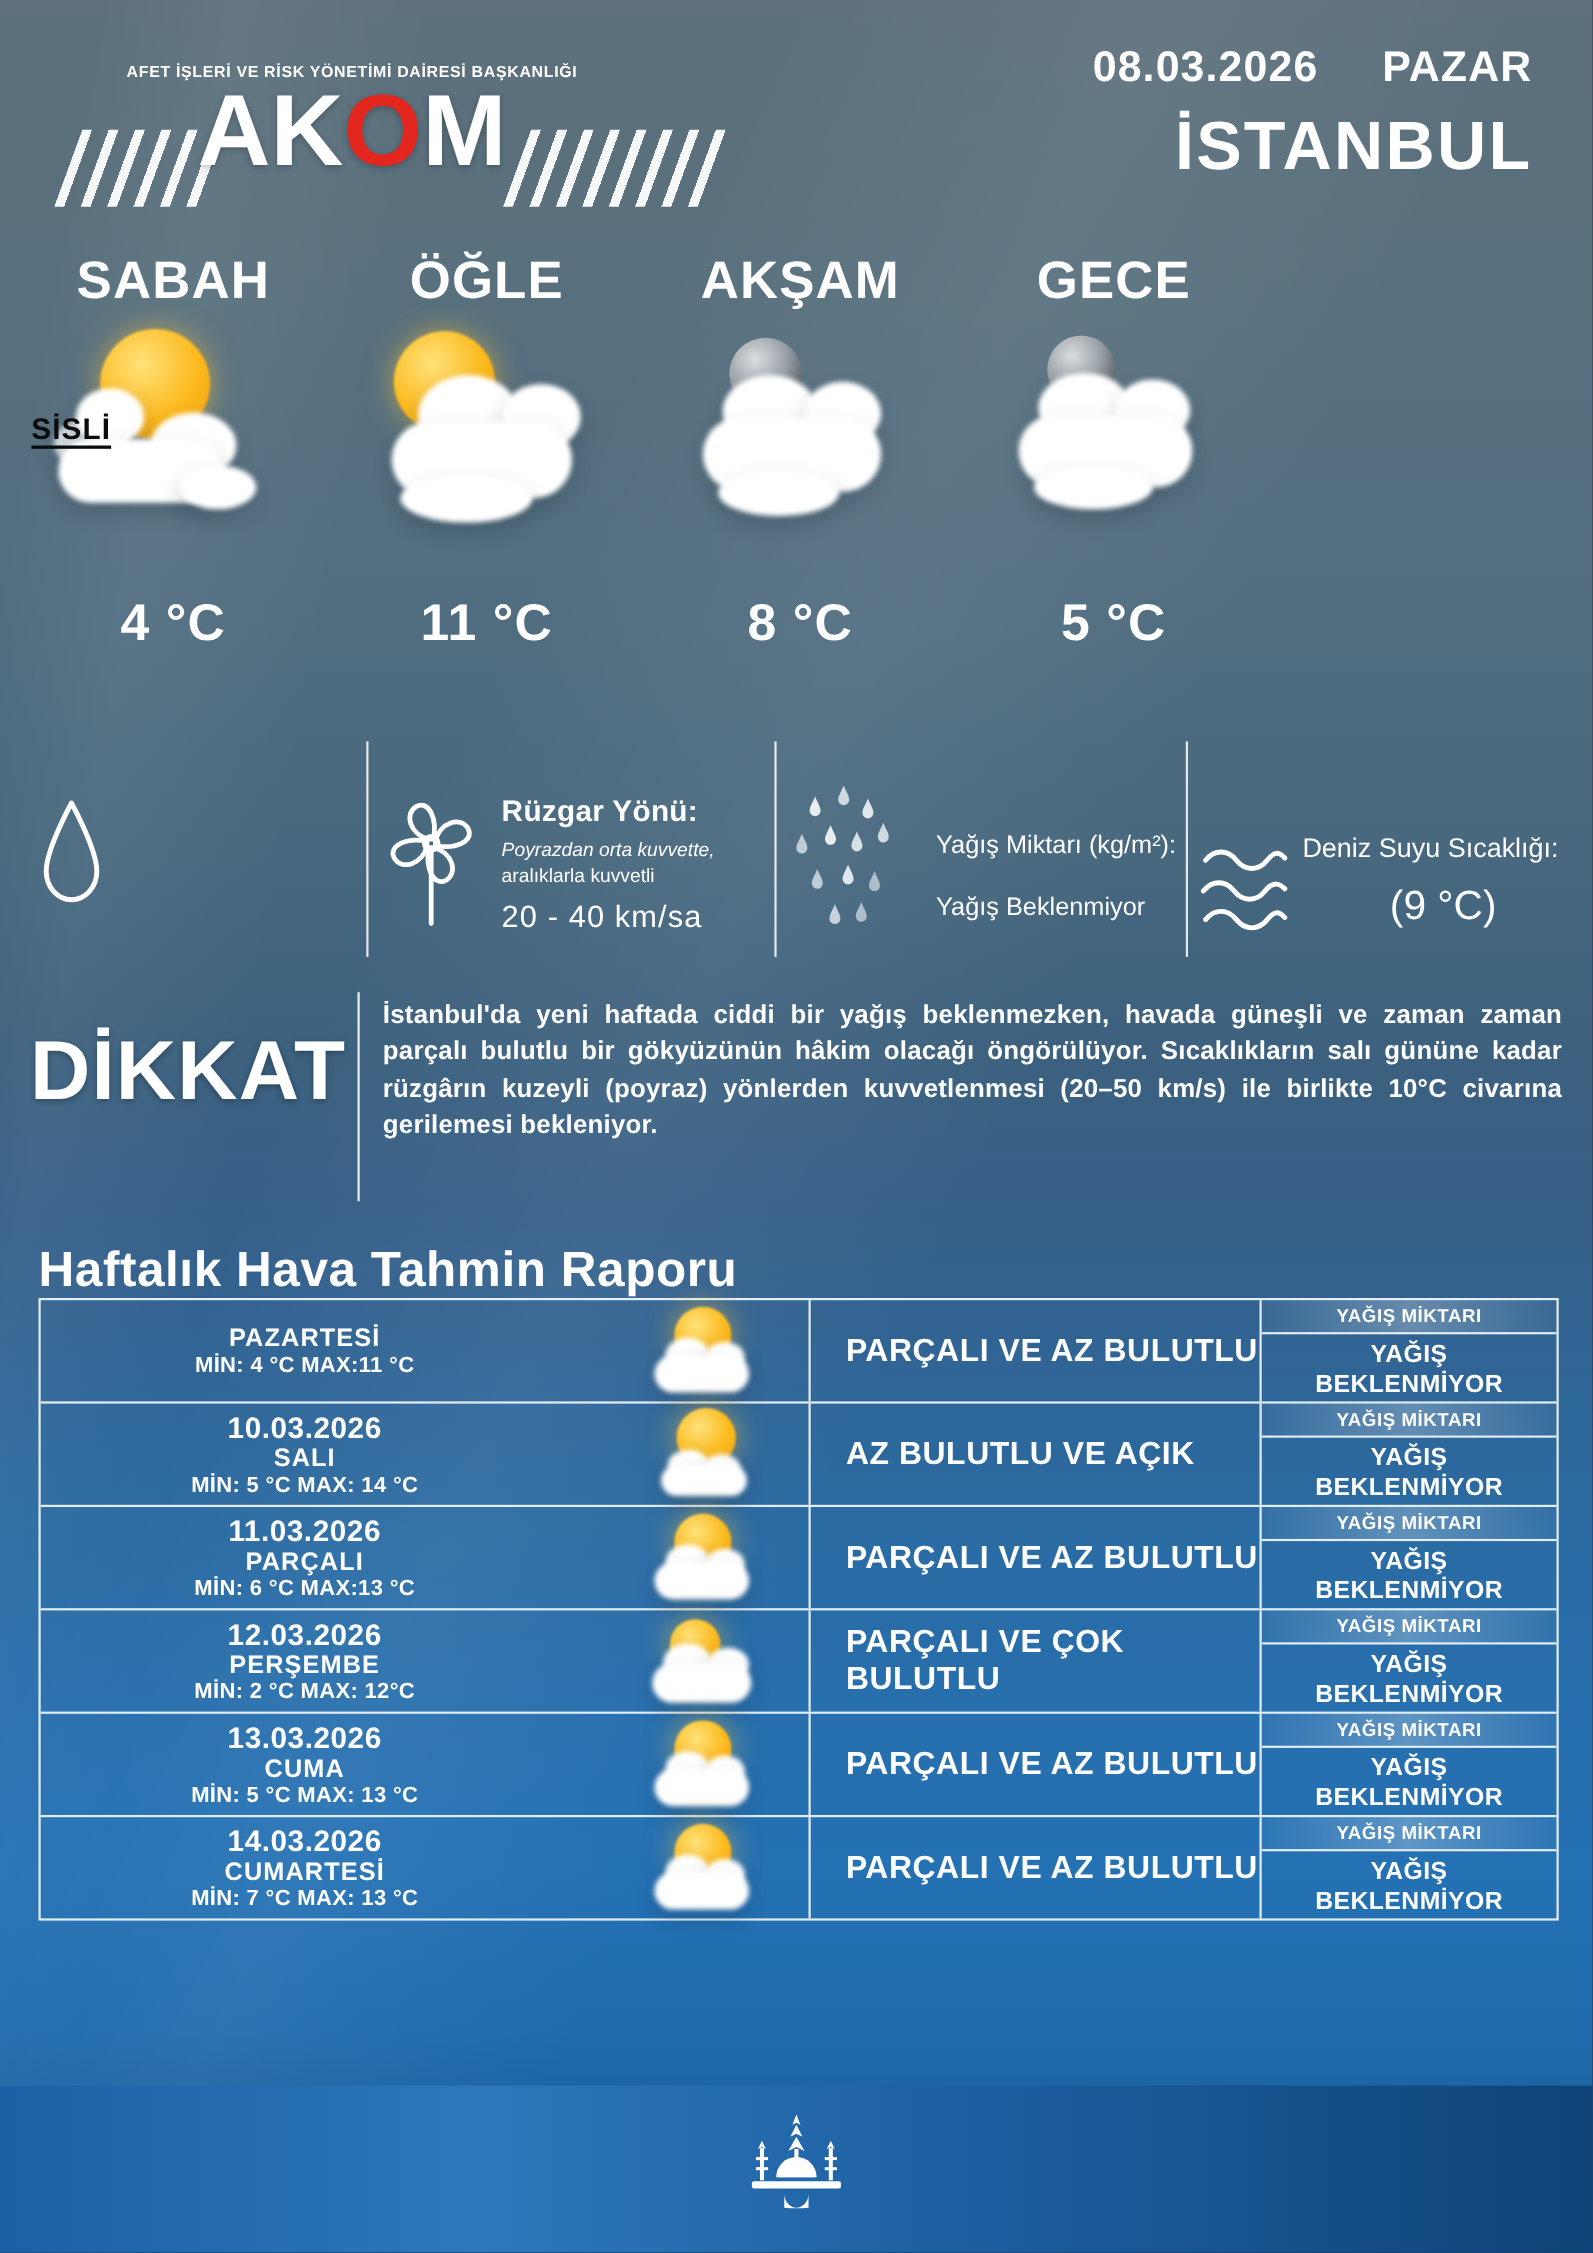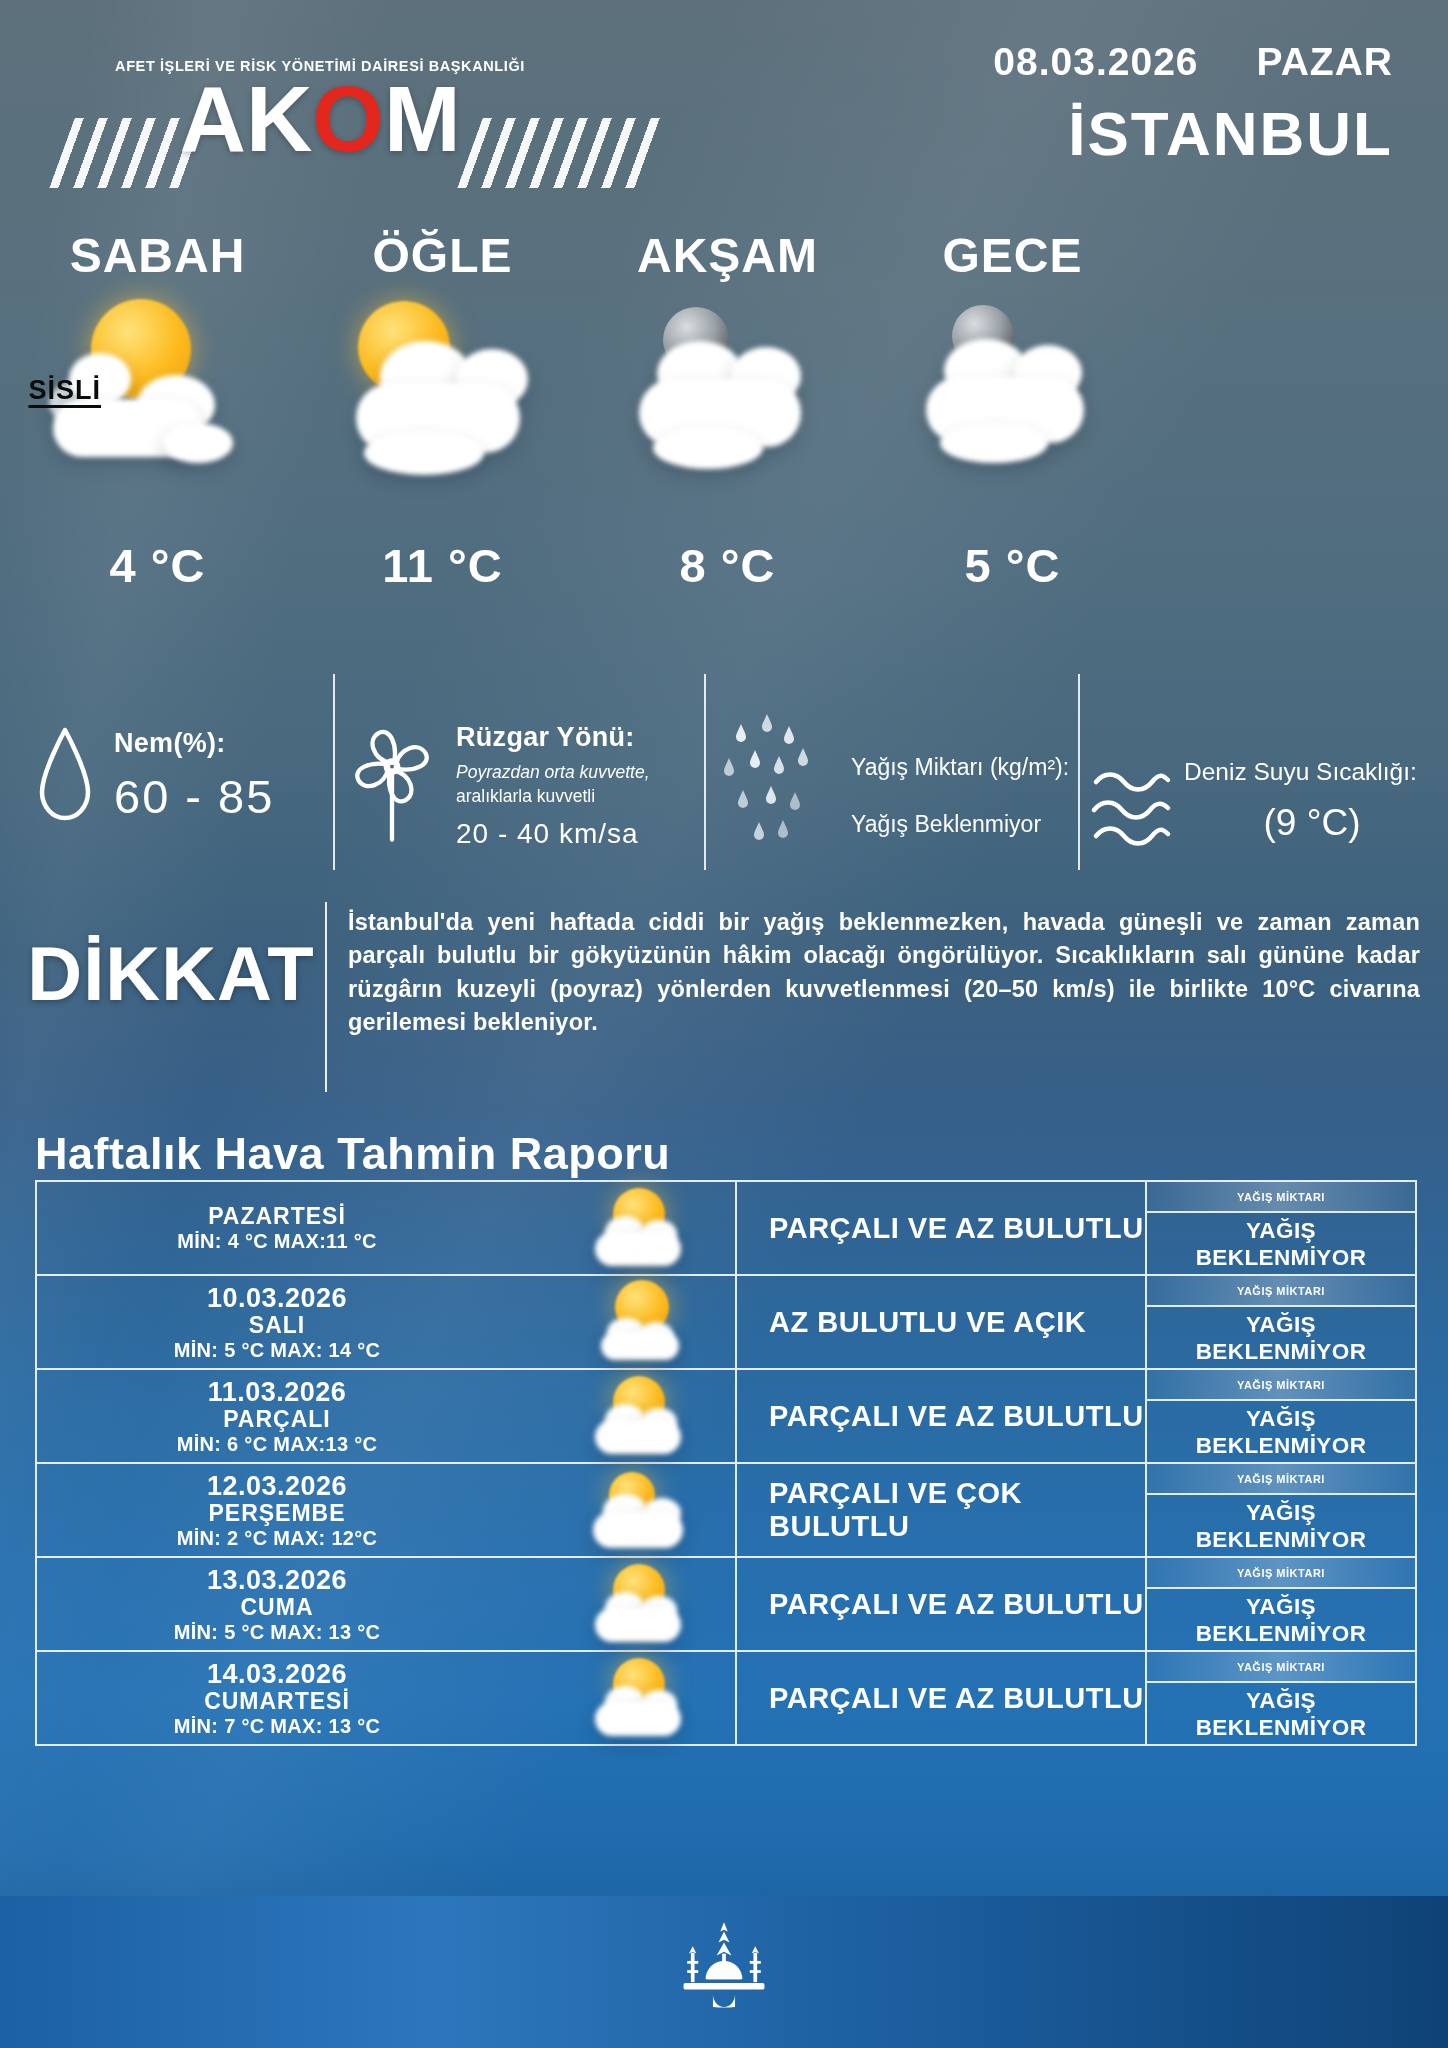--- a/index.html
+++ b/index.html
@@ -77,21 +77,21 @@
          display:flex;flex-direction:column;justify-content:center;}
   .cLeftTxt{width:480px;text-align:center;line-height:1.12;}
   .dDate{font-size:27px;font-weight:bold;letter-spacing:.5px;}
   .dDay{font-size:23px;font-weight:bold;letter-spacing:1px;}
   .dMinMax{font-size:20px;font-weight:bold;letter-spacing:.3px;}
   .rowIcon{position:absolute;right:18px;top:2px;width:160px;height:88px;}
   .cMid{width:408px;display:flex;align-items:center;padding-left:32px;box-sizing:border-box;}
   .cond{font-size:29px;font-weight:bold;letter-spacing:.5px;}
   .cRight{width:270px;border-left:2.5px solid #e3edf4;box-sizing:border-box;display:flex;flex-direction:column;}
   .rHead{height:29px;border-bottom:2.5px solid #e3edf4;display:flex;align-items:center;justify-content:center;
-         font-size:11px;font-weight:bold;letter-spacing:.5px;
+         font-size:17px;font-weight:bold;letter-spacing:.5px;
          background:linear-gradient(90deg,rgba(255,255,255,.04),rgba(255,255,255,.26) 50%,rgba(255,255,255,.04));}
   .rVal{flex:1;display:flex;align-items:center;justify-content:center;text-align:center;
         font-size:22.5px;font-weight:bold;line-height:1.2;letter-spacing:.4px;padding:0 28px;}
 
   
   .footer{position:absolute;left:0;bottom:0;width:1448px;height:152px;
     background:linear-gradient(90deg,#1c60a5 0%,#2d77bc 30%,#1c5e9f 62%,#0f4377 100%);
     display:flex;align-items:center;justify-content:center;gap:38px;}
   .footerOrg{font-size:41px;font-weight:bold;letter-spacing:10px;white-space:nowrap;}
 </style>
@@ -171,24 +171,20 @@
 
   <div class="stats">
     <div class="vdiv" style="left:333px;"></div>
     <div class="vdiv" style="left:704px;"></div>
     <div class="vdiv" style="left:1078px;"></div>
 
     <div class="stat" style="left:30px;width:300px;">
       <svg style="left:4px;top:62px;" width="62" height="104" viewBox="0 0 62 104">
         <path d="M31 6 C31 6 8 48 8 68 a23 26 0 0 0 46 0 C54 48 31 6 31 6 Z" fill="none" stroke="#fff" stroke-width="4.5" stroke-linejoin="round"></path>
       </svg>
-      <div style="position:absolute;left:84px;top:66px;">
-        <div class="sLabel">Nem(%):</div>
-        <div class="sBig" style="margin-top:10px;">60 - 85</div>
-      </div>
     </div>
 
     <div class="stat" style="left:344px;width:360px;">
       <svg style="left:0px;top:56px;" width="96" height="130" viewBox="0 0 100 134">
         <g fill="none" stroke="#fff" stroke-width="4.5" stroke-linejoin="round">
           <path d="M48 46 C30 42 24 22 36 15 C48 9 56 27 52 46 Z"></path>
           <path d="M54 48 C58 30 78 24 85 36 C91 48 73 56 54 52 Z"></path>
           <path d="M52 54 C70 58 76 78 64 85 C52 91 44 73 48 54 Z"></path>
           <path d="M46 52 C42 70 22 76 15 64 C9 52 27 44 46 48 Z"></path>
           <circle cx="50" cy="50" r="6.5"></circle>

